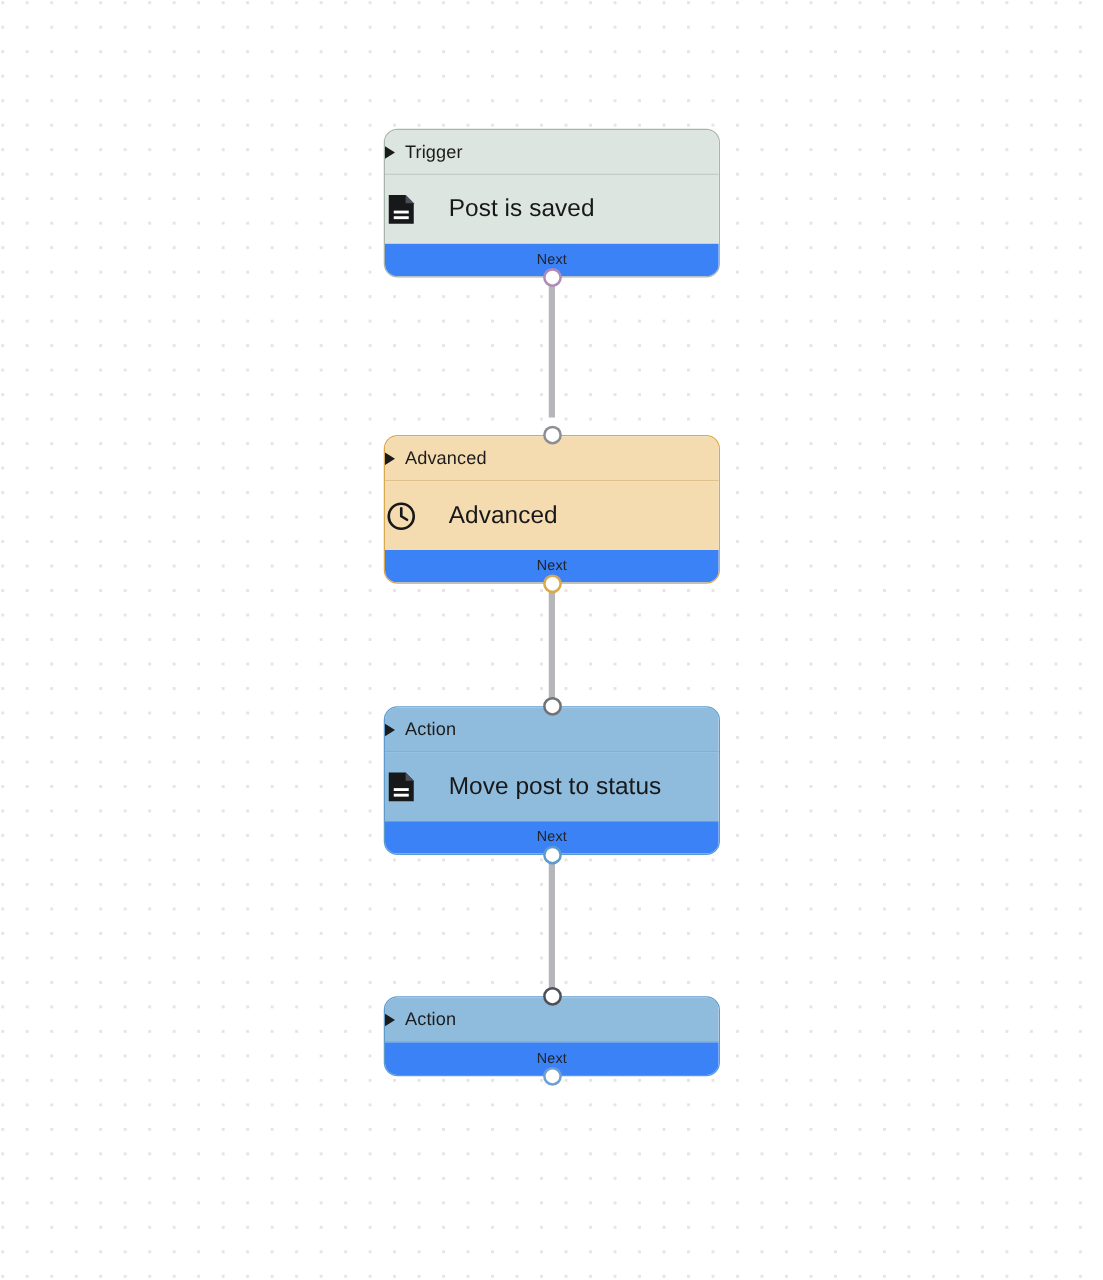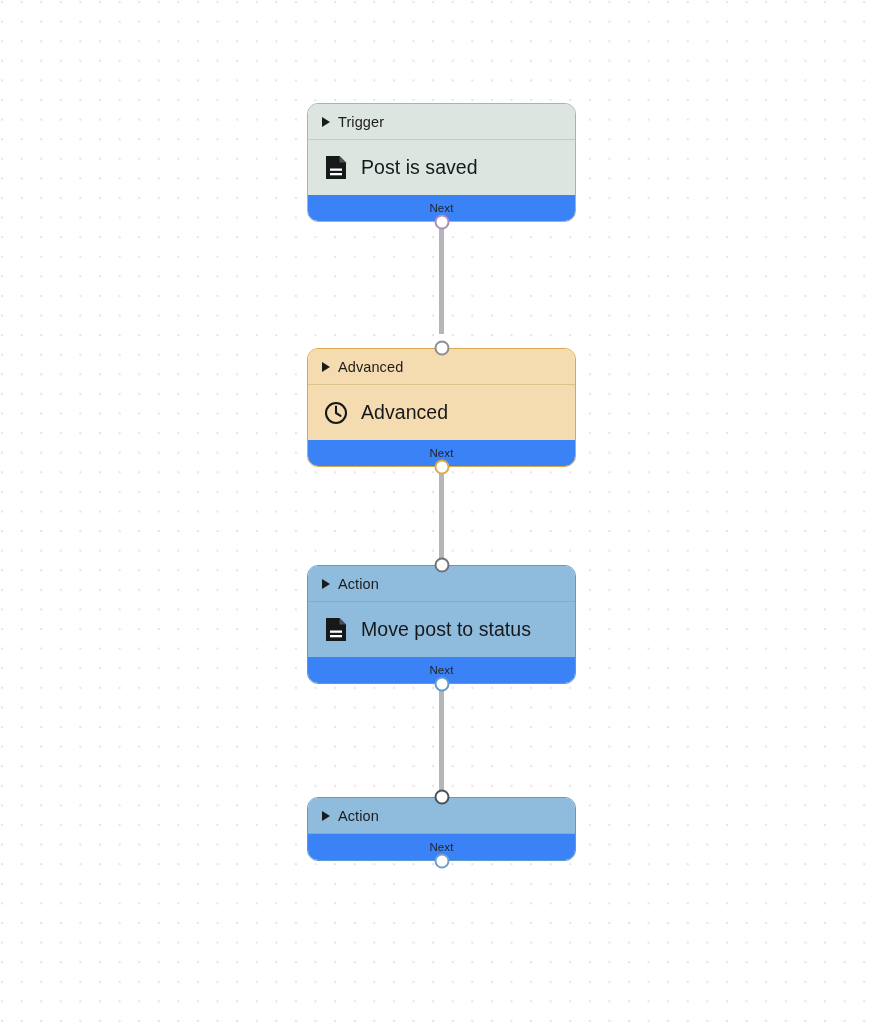--- a/index.html
+++ b/index.html
@@ -56,21 +56,20 @@
     border-radius: 11px;
     overflow: hidden;
     border: 1.4px solid var(--bd);
     background: #ffffff;
     box-sizing: border-box;
   }
   .node-header {
     height: 36px;
     display: flex;
     align-items: center;
-    padding-left: 14px;
     background: var(--bg);
     border-bottom: 1.3px solid var(--sep);
     box-sizing: border-box;
   }
   .caret {
     width: 0; height: 0;
     border-left: 8px solid #1b1b1b;
     border-top: 5.5px solid transparent;
     border-bottom: 5.5px solid transparent;
     margin-right: 8px;
@@ -78,23 +77,23 @@
   }
   .node-category {
     font-size: 14.5px;
     color: #1c1c1c;
     letter-spacing: .1px;
   }
   .node-body {
     height: 55px;
     display: flex;
     align-items: center;
-    padding-left: 15px;
     background: var(--bg);
     box-sizing: border-box;
+    gap: 13px;
   }
   .node-icon {
     width: 25px;
     height: 25px;
     flex: none;
     margin-right: 13px;
     display: flex;
     align-items: center;
     justify-content: center;
   }

